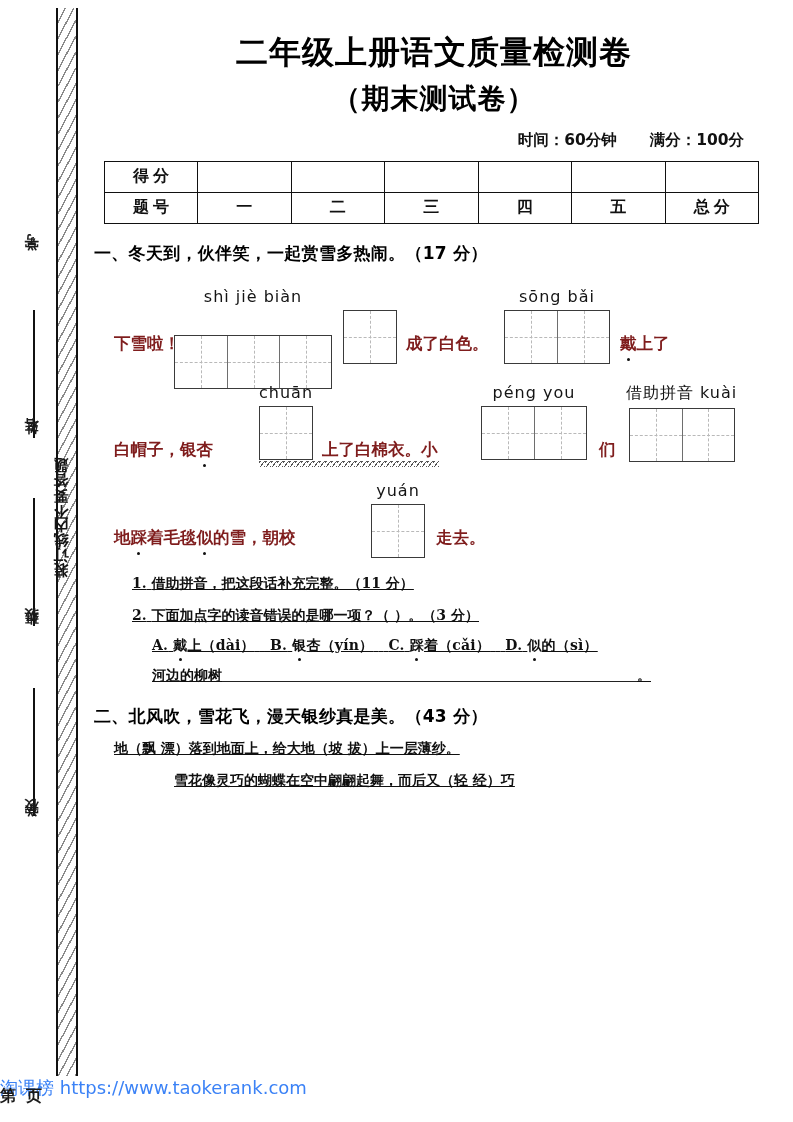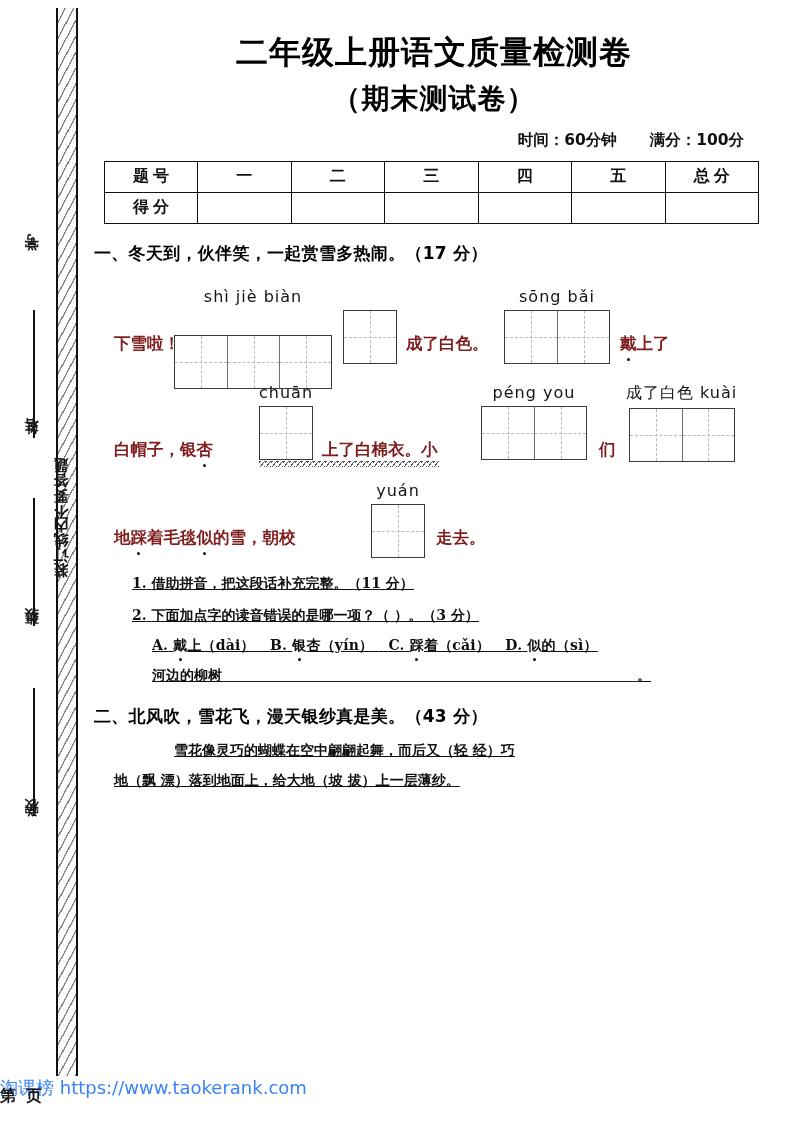--- a/index.html
+++ b/index.html
@@ -301,37 +301,37 @@
 
   <div class="exam-meta">
     <span>时间：60分钟</span>
     <span class="meta-gap"></span>
     <span>满分：100分</span>
   </div>
 
   <table class="score-table">
     <tbody>
       <tr>
+        <td class="label-cell">得分</td>
+        <td></td>
+        <td></td>
+        <td></td>
+        <td></td>
+        <td></td>
+        <td></td>
+      </tr>
+      <tr>
         <td class="label-cell">题号</td>
         <td>一</td>
         <td>二</td>
         <td>三</td>
         <td>四</td>
         <td>五</td>
         <td>总分</td>
       </tr>
-      <tr>
-        <td class="label-cell">得分</td>
-        <td></td>
-        <td></td>
-        <td></td>
-        <td></td>
-        <td></td>
-        <td></td>
-      </tr>
     </tbody>
   </table>
 
   <div class="section-head">一、冬天到，伙伴笑，一起赏雪多热闹。（17 分）</div>
 
   <div class="pyrow" style="margin-top:16px; height:86px;">
     <span class="inline-text" style="left:18px;">下雪啦！</span>
 
     <div class="unit" style="left:78px; top:6px;gap:25px;">
       <span class="pinyin">shì  jiè  biàn</span>
@@ -378,21 +378,21 @@
       <span class="pinyin">péng  you</span>
       <div class="tzg">
         <span class="cell"></span>
         <span class="cell"></span>
       </div>
     </div>
 
     <span class="inline-text" style="left:503px;">们</span>
 
     <div class="unit" style="left:530px; top:6px;">
-      <span class="pinyin">成了白色  kuài</span>
+      <span class="pinyin">借助拼音  kuài</span>
       <div class="tzg">
         <span class="cell"></span>
         <span class="cell"></span>
       </div>
     </div>
 
     <div class="wavy-under"></div>
   </div>
 
   <div class="pyrow" style="margin-top:2px; height:86px;">
@@ -429,21 +429,21 @@
   </div>
 
 
   <div class="qline sub">
     <span>河边的柳树</span><span class="answer-line" style="width:415px;"></span><span>。</span>
   </div>
 
   <div class="section-head" style="margin-top:20px;">二、北风吹，雪花飞，漫天银纱真是美。（43 分）</div>
 
 
+  <div class="qline" style="margin-left:18px; margin-top:12px;">地（飘    漂）落到地面上，给大地（坡    拔）上一层薄纱。</div>
   <div class="qline" style="margin-left:78px; margin-top:14px;">雪花像灵巧的蝴蝶在空中翩翩起舞，而后又（轻    经）巧</div>
-  <div class="qline" style="margin-left:18px; margin-top:12px;">地（飘    漂）落到地面上，给大地（坡    拔）上一层薄纱。</div>
 
 </div>
 
 <div class="footer-watermark">淘课榜 https://www.taokerank.com</div>
 <div class="footer-page">
   <span>第</span><span></span><span>页</span>
 </div>
 
 </body></html>

